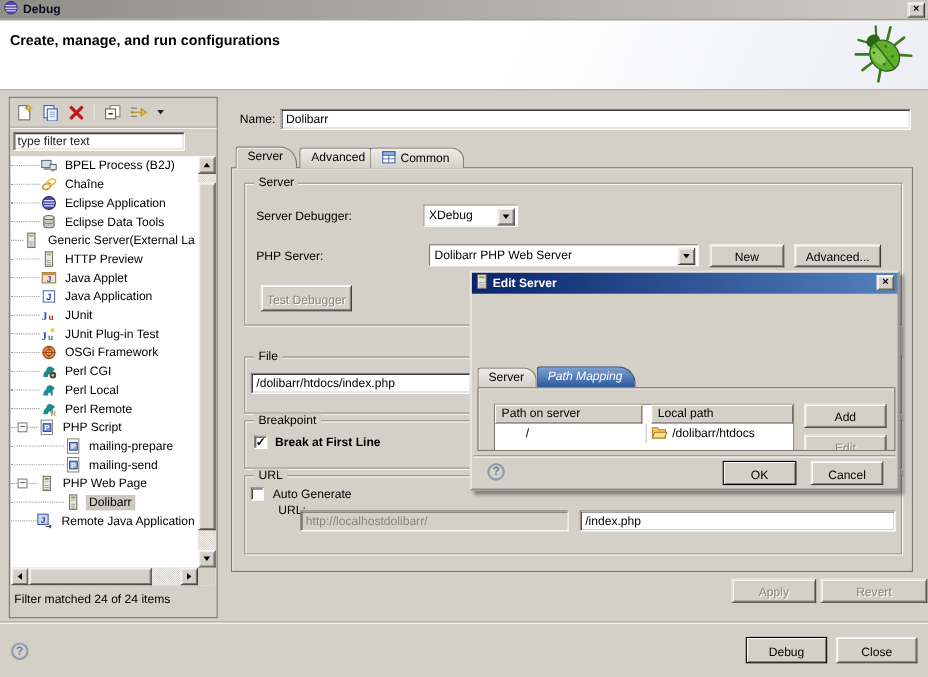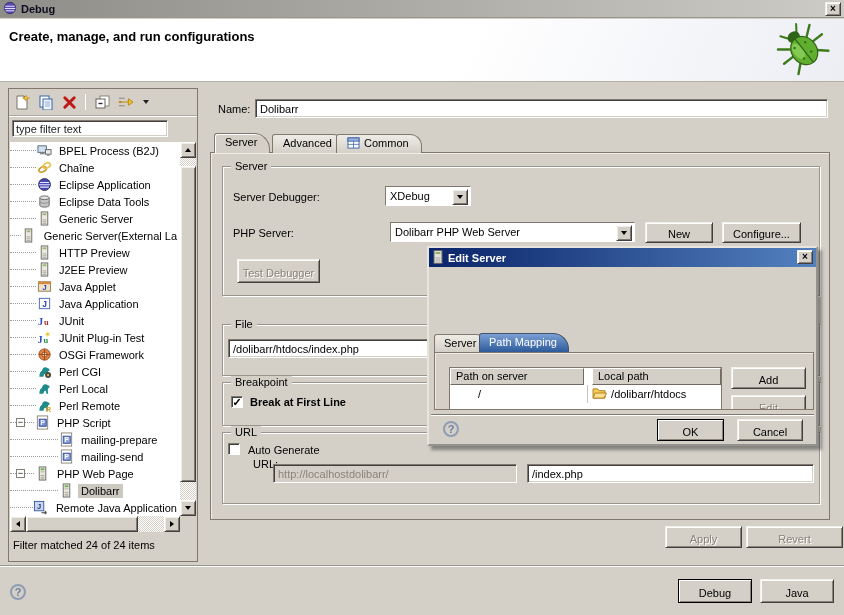--- a/index.html
+++ b/index.html
@@ -222,54 +222,32 @@
         </div>
         <div class="tree-row">
           <span class="dots d0"></span>
           <span class="ticon">
             <svg width="15" height="15" viewBox="0 0 16 16">
               <rect x="4.5" y="1" width="7" height="14" fill="#ece9df" stroke="#6a6a6a"></rect>
               <rect x="6" y="2.5" width="4" height="2" fill="#9ab870"></rect>
               <path d="M6 9.5h4M6 11.5h4M6 13.5h4" stroke="#9a9a92" stroke-width=".9"></path>
             </svg>
           </span>
-          <span class="tlabel">Generic Server</span>
+          <span class="tlabel">Generic Server(External La</span>
         </div>
         <div class="tree-row">
           <span class="dots d0"></span>
           <span class="ticon">
             <svg width="15" height="15" viewBox="0 0 16 16">
               <rect x="4.5" y="1" width="7" height="14" fill="#ece9df" stroke="#6a6a6a"></rect>
               <rect x="6" y="2.5" width="4" height="2" fill="#9ab870"></rect>
               <path d="M6 9.5h4M6 11.5h4M6 13.5h4" stroke="#9a9a92" stroke-width=".9"></path>
             </svg>
           </span>
-          <span class="tlabel">Generic Server(External La</span>
-        </div>
-        <div class="tree-row">
-          <span class="dots d0"></span>
-          <span class="ticon">
-            <svg width="15" height="15" viewBox="0 0 16 16">
-              <rect x="4.5" y="1" width="7" height="14" fill="#ece9df" stroke="#6a6a6a"></rect>
-              <rect x="6" y="2.5" width="4" height="2" fill="#9ab870"></rect>
-              <path d="M6 9.5h4M6 11.5h4M6 13.5h4" stroke="#9a9a92" stroke-width=".9"></path>
-            </svg>
-          </span>
           <span class="tlabel">HTTP Preview</span>
-        </div>
-        <div class="tree-row">
-          <span class="dots d0"></span>
-          <span class="ticon">
-            <svg width="15" height="15" viewBox="0 0 16 16">
-              <rect x="4.5" y="1" width="7" height="14" fill="#ece9df" stroke="#6a6a6a"></rect>
-              <rect x="6" y="2.5" width="4" height="2" fill="#9ab870"></rect>
-              <path d="M6 9.5h4M6 11.5h4M6 13.5h4" stroke="#9a9a92" stroke-width=".9"></path>
-            </svg>
-          </span>
-          <span class="tlabel">J2EE Preview</span>
         </div>
         <div class="tree-row">
           <span class="dots d0"></span>
           <span class="ticon">
             <svg width="15" height="15" viewBox="0 0 16 16">
               <rect x="1.5" y="3" width="13" height="10" fill="#f2e3c4" stroke="#8a7a5a"></rect>
               <rect x="1.5" y="3" width="13" height="2.5" fill="#d88a3a"></rect>
               <text x="8" y="12" font-size="8" font-weight="bold" fill="#2040c0" text-anchor="middle" font-family="Liberation Sans,sans-serif">J</text>
             </svg>
           </span>
@@ -471,21 +449,21 @@
     </span>
 </div>
 <span class="flabel" style="left:233px;top:227px;z-index:2;">PHP Server:</span>
 <div class="combo sunken" style="left:390px;top:222px;width:245px;z-index:2;">
   <span class="cfield">Dolibarr PHP Web Server</span>
   <span class="cbtn raised center">
       <span class="arrow-down"></span>
     </span>
 </div>
 <button class="btn" style="left:645px;top:222px;width:68px;height:21px;z-index:2;">New</button>
-<button class="btn" style="left:722px;top:222px;width:79px;height:21px;z-index:2;">Configure...</button>
+<button class="btn" style="left:722px;top:222px;width:79px;height:21px;z-index:2;">Advanced...</button>
 <button class="btn disabled" style="left:237px;top:259px;width:83px;height:24px;z-index:2;">Test Debugger</button>
 
 <div id="file-group" class="group" style="z-index:2;">
   <span class="legend">File</span>
 </div>
 <input class="textfield sunken" style="left: 228px; top: 339px; width: 586px; z-index: 2;" value="/dolibarr/htdocs/index.php">
 
 <div id="bp-group" class="group" style="z-index:2;">
   <span class="legend">Breakpoint</span>
 </div>
@@ -512,21 +490,21 @@
           <rect x="3.5" y="2" width="5" height="2" fill="#8fae66"></rect>
           <path d="M3.5 8h5M3.5 10h5M3.5 12h5" stroke="#9a9a92" stroke-width=".8"></path>
         </svg>
     </span>
     <span class="title">Edit Server</span>
   </div>
   <button id="dlg-close" class="btn">×</button>
 
 
   <div class="dtab" style="left:5px;"><span>Server</span></div>
-  <div class="dtab active" style="left:50px;"><span>Path Mapping</span></div>
+  <div class="dtab active" style="left:59px;font-style:italic;"><span>Path Mapping</span></div>
 
   <div id="dlg-tabcontent">
     <div id="map-table">
       <div class="th-row">
         <span class="th c1">Path on server</span>
         <span class="th c2">Local path</span>
       </div>
       <div class="td-row">
         <span class="td c1">/</span>
         <span class="td c2">
@@ -545,13 +523,13 @@
 
   <div id="dlg-sep"></div>
   <div class="help-circle" style="left:14px;top:173px;">?</div>
   <button class="btn default" style="left:228px;top:171px;width:67px;height:22px;">OK</button>
   <button class="btn" style="left:308px;top:171px;width:66px;height:22px;">Cancel</button>
 </div>
 
 <div id="separator-main"></div>
 <div class="help-circle" style="left:10px;top:584px;">?</div>
 <button class="btn default" style="left:678px;top:579px;width:74px;height:24px;">Debug</button>
-<button class="btn" style="left:760px;top:579px;width:74px;height:24px;">Java</button>
+<button class="btn" style="left:760px;top:579px;width:74px;height:24px;">Close</button>
 
 </body></html>

